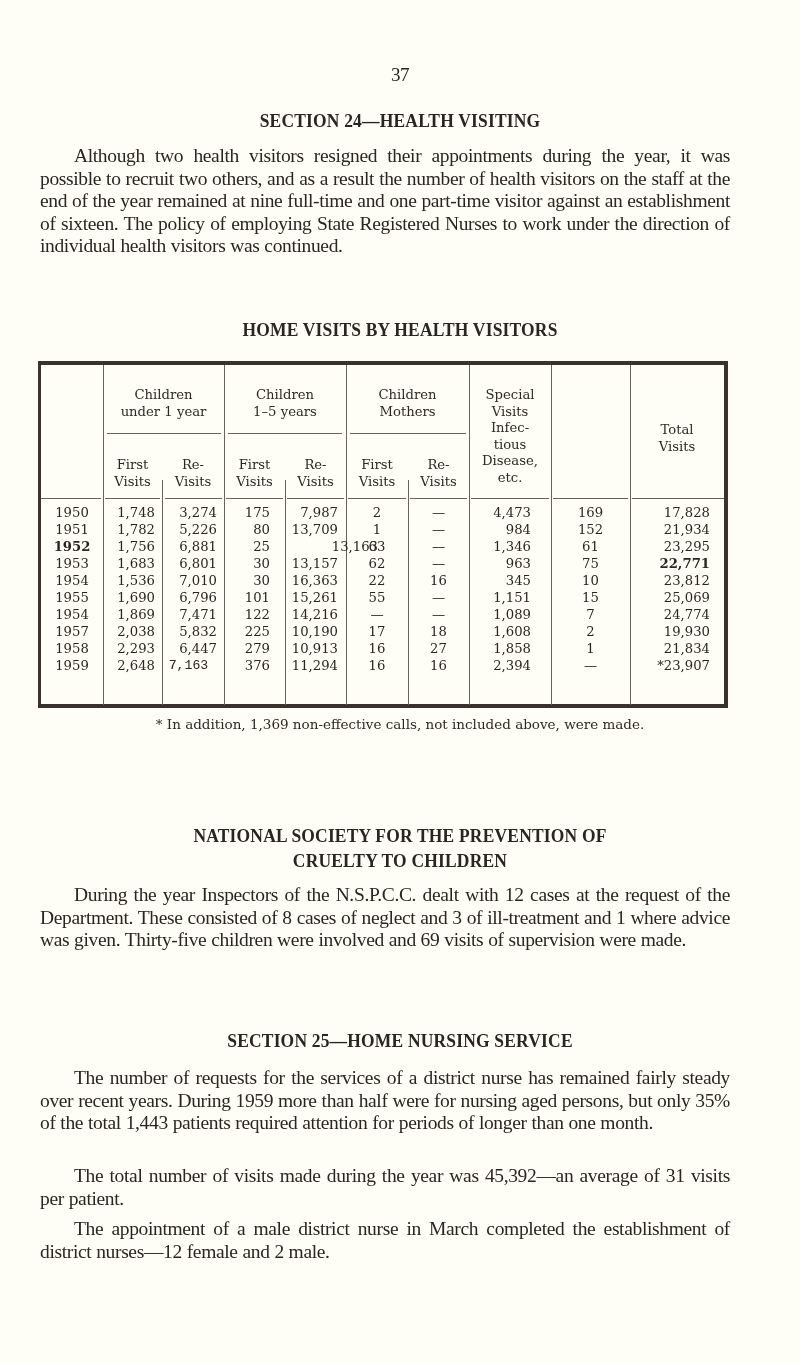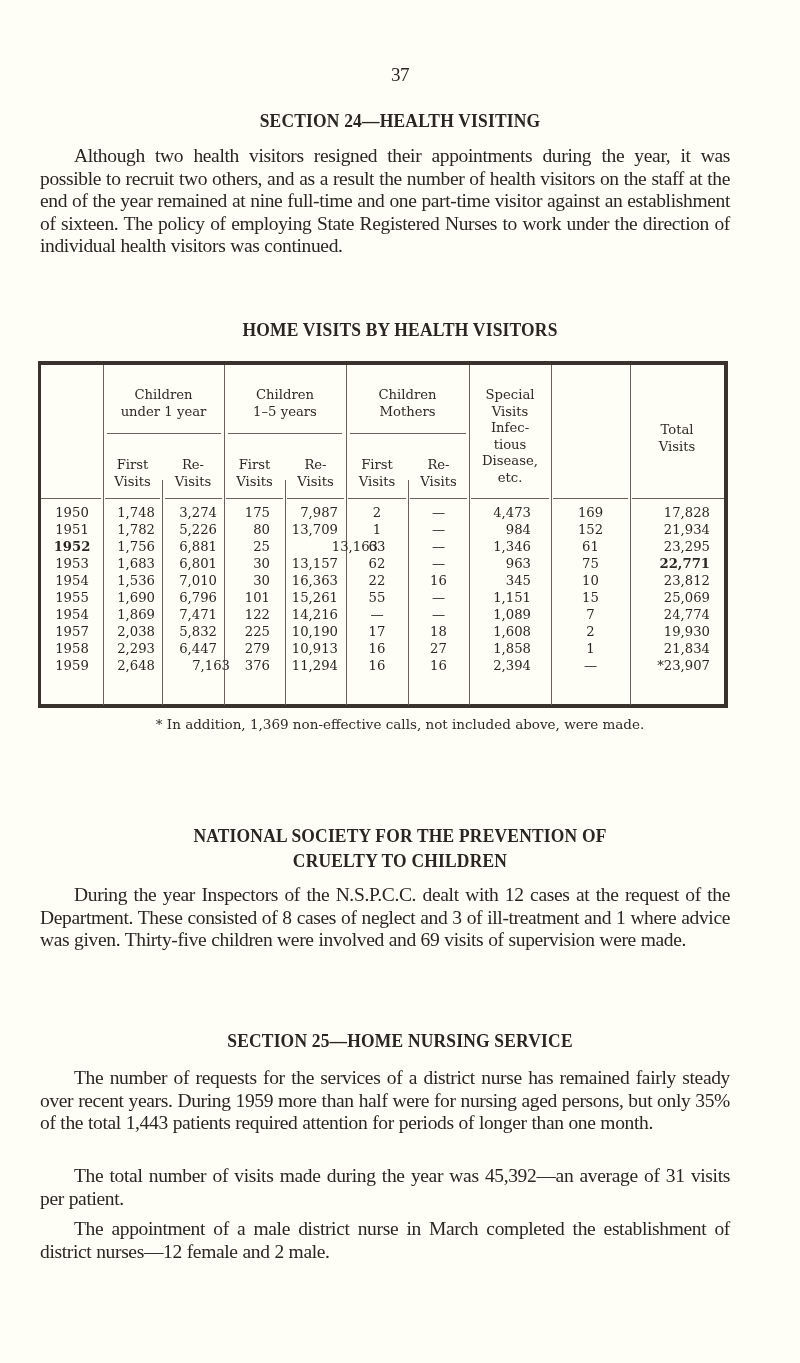--- a/index.html
+++ b/index.html
@@ -291,21 +291,21 @@
           <div class="v" style="left: 244px; width: 53px; text-align: right;">10,913</div>
           <div class="v" style="left: 305px; width: 62px; text-align: center;">16</div>
           <div class="v" style="left: 367px; width: 61px; text-align: center;">27</div>
           <div class="v" style="left: 428px; width: 62px; text-align: right;">1,858</div>
           <div class="v" style="left: 510px; width: 79px; text-align: center;">1</div>
           <div class="v" style="left: 589px; width: 80px; text-align: right;">21,834</div>
         </div>
         <div class="row" style="top: 292px;">
           <div class="v" style="left: 0px; width: 62px; text-align: center;">1959</div>
           <div class="v" style="left: 62px; width: 52px; text-align: right;">2,648</div>
-          <div class="v" style="left: 134px; width: 55px; text-align: right;">7,163</div>
+          <div class="v" style="left: 120px; width: 55px; text-align: center; font-family: Liberation Mono, monospace;">7,163</div>
           <div class="v" style="left: 183px; width: 46px; text-align: right;">376</div>
           <div class="v" style="left: 244px; width: 53px; text-align: right;">11,294</div>
           <div class="v" style="left: 305px; width: 62px; text-align: center;">16</div>
           <div class="v" style="left: 367px; width: 61px; text-align: center;">16</div>
           <div class="v" style="left: 428px; width: 62px; text-align: right;">2,394</div>
           <div class="v" style="left: 510px; width: 79px; text-align: center;">—</div>
           <div class="v" style="left: 589px; width: 80px; text-align: right;">*23,907</div>
         </div>
       </div>
   </div>

